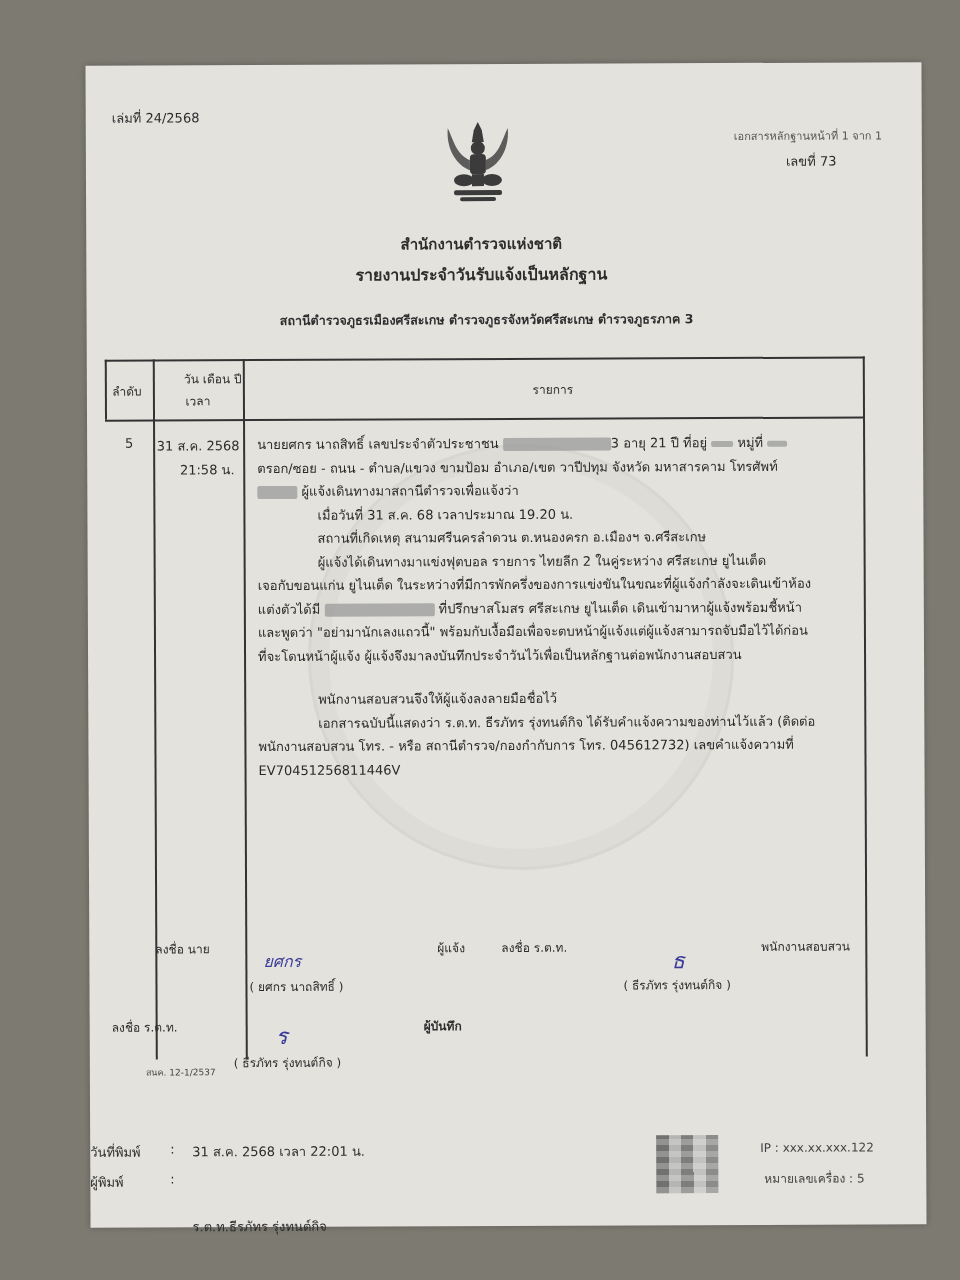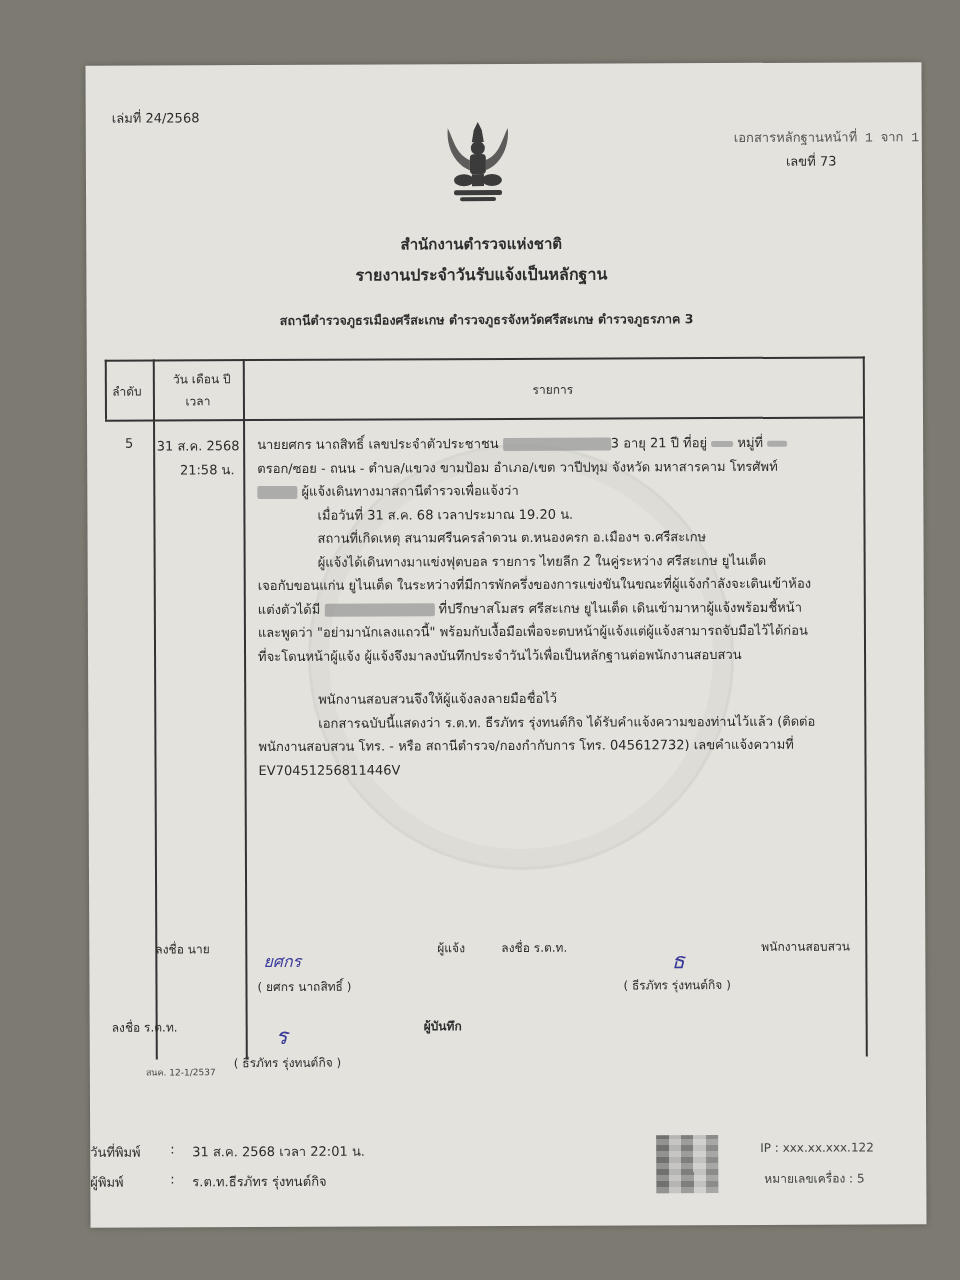--- a/index.html
+++ b/index.html
@@ -12,21 +12,21 @@
   .paper {
     position:absolute; left:88px; top:64px; width:836px; height:1162px;
     background:#e3e2dd;
     box-shadow: 0 0 6px rgba(0,0,0,0.25);
     transform: rotate(-0.25deg);
     color:#2d2d2d;
   }
   .abs { position:absolute; white-space:nowrap; }
   .t13 { font-size:13px; }
   .t12 { font-size:12px; }
-  .t10 { font-size:13px; color:#555;font-family:Liberation Mono, monospace; }
+  .t10 { font-size:11px; color:#555; }
   .bold { font-weight:bold; }
   .center { text-align:center; }
 
   
   .garuda { position:absolute; left:348px; top:56px; width:88px; height:84px; }
 
   
   .tbl { position:absolute; left:18px; top:294px; width:760px; height:700px; }
   .tbl .line { position:absolute; background:#333; }
   .tbl .hline { height:2px; }
@@ -87,21 +87,21 @@
 
   <div class="tbl">
     <div class="line hline" style="left:0; top:0; width:760px;"></div>
     <div class="line hline" style="left:0; top:60px; width:760px;"></div>
     <div class="line vline" style="left:0; top:0; height:60px;"></div>
     <div class="line vline" style="left:48px; top:0; height:700px;"></div>
     <div class="line vline" style="left:138px; top:0; height:700px;"></div>
     <div class="line vline" style="left:758px; top:0; height:700px;"></div>
 
     <div class="abs t12 center" style="left:0; width:44px; top:22px;">ลำดับ</div>
-    <div class="abs t12 center" style="left:52px; width:90px; top:10px;">วัน เดือน ปี</div>
+    <div class="abs t12 center" style="left:63px; width:90px; top:10px;">วัน เดือน ปี</div>
     <div class="abs t12 center" style="left:48px; width:90px; top:32px;">เวลา</div>
     <div class="abs t12 center" style="left:138px; width:620px; top:22px;">รายการ</div>
 
     <div class="abs t13 center" style="left:0; width:48px; top:76px;">5</div>
     <div class="abs t13 center" style="left:48px; width:90px; top:76px;">31 ส.ค. 2568</div>
     <div class="abs t13 center" style="left:48px; width:108px; top:100px;">21:58 น.</div>
   </div>
 
   <div class="bodytext" style="top:368px; width:620px;">
     <div>
@@ -129,21 +129,21 @@
     <div>ที่จะโดนหน้าผู้แจ้ง ผู้แจ้งจึงมาลงบันทึกประจำวันไว้เพื่อเป็นหลักฐานต่อพนักงานสอบสวน</div>
     <div style="height:20px;"></div>
     <div style="padding-left:60px;">พนักงานสอบสวนจึงให้ผู้แจ้งลงลายมือชื่อไว้</div>
     <div style="padding-left:60px;">เอกสารฉบับนี้แสดงว่า ร.ต.ท. ธีรภัทร รุ่งทนต์กิจ ได้รับคำแจ้งความของท่านไว้แล้ว (ติดต่อ</div>
     <div>พนักงานสอบสวน โทร. - หรือ สถานีตำรวจ/กองกำกับการ โทร. 045612732) เลขคำแจ้งความที่</div>
     <div>EV70451256811446V</div>
   </div>
 
   <div class="abs t12" style="left:22px; top:874px;margin-left:44px;">ลงชื่อ นาย</div>
   <div class="abs sig" style="left:174px; top:884px; font-size:16px;">ยศกร</div>
-  <div class="abs t12" style="left:160px; top:912px;padding-left:8px;">( ยศกร นาถสิทธิ์ )</div>
+  <div class="abs t12" style="left:160px; top:912px;">( ยศกร นาถสิทธิ์ )</div>
   <div class="abs t12" style="left:348px; top:874px;">ผู้แจ้ง</div>
 
   <div class="abs t12" style="left:412px; top:874px;">ลงชื่อ ร.ต.ท.</div>
   <div class="abs sig" style="left:582px; top:880px; font-size:22px;">ธ</div>
   <div class="abs t12" style="left:534px; top:912px;">( ธีรภัทร รุ่งทนต์กิจ )</div>
   <div class="abs t12" style="left:672px; top:874px;">พนักงานสอบสวน</div>
 
   <div class="abs t12" style="left:22px; top:952px;">ลงชื่อ ร.ต.ท.</div>
   <div class="abs sig" style="left:186px; top:954px; font-size:22px;">ร</div>
   <div class="abs t12" style="left:144px; top:988px;">( ธีรภัทร รุ่งทนต์กิจ )</div>
@@ -152,20 +152,20 @@
   <div class="abs" style="left:56px; top:1000px; font-size:9px; color:#444;">สนค. 12-1/2537</div>
 
   <div class="abs t13" style="left:0; top:1076px;">
     <span class="abs">วันที่พิมพ์</span>
     <span class="abs" style="left:80px;">:</span>
     <span class="abs" style="left:102px;">31 ส.ค. 2568 เวลา  22:01 น.</span>
   </div>
   <div class="abs t13" style="left:0; top:1106px;">
     <span class="abs">ผู้พิมพ์</span>
     <span class="abs" style="left:80px;">:</span>
-    <span class="abs" style="left:102px;">ร.ต.ท.ธีรภัทร รุ่งทนต์กิจ</span>
+    <span class="abs" style="left:102px;margin-top:45px;">ร.ต.ท.ธีรภัทร รุ่งทนต์กิจ</span>
   </div>
 
   <div class="qr"></div>
 
   <div class="abs t12" style="left:670px; top:1078px; color:#444;">IP : xxx.xx.xxx.122</div>
   <div class="abs t12" style="left:674px; top:1106px; color:#444;">หมายเลขเครื่อง : 5</div>
 </div>
 
 </body></html>

